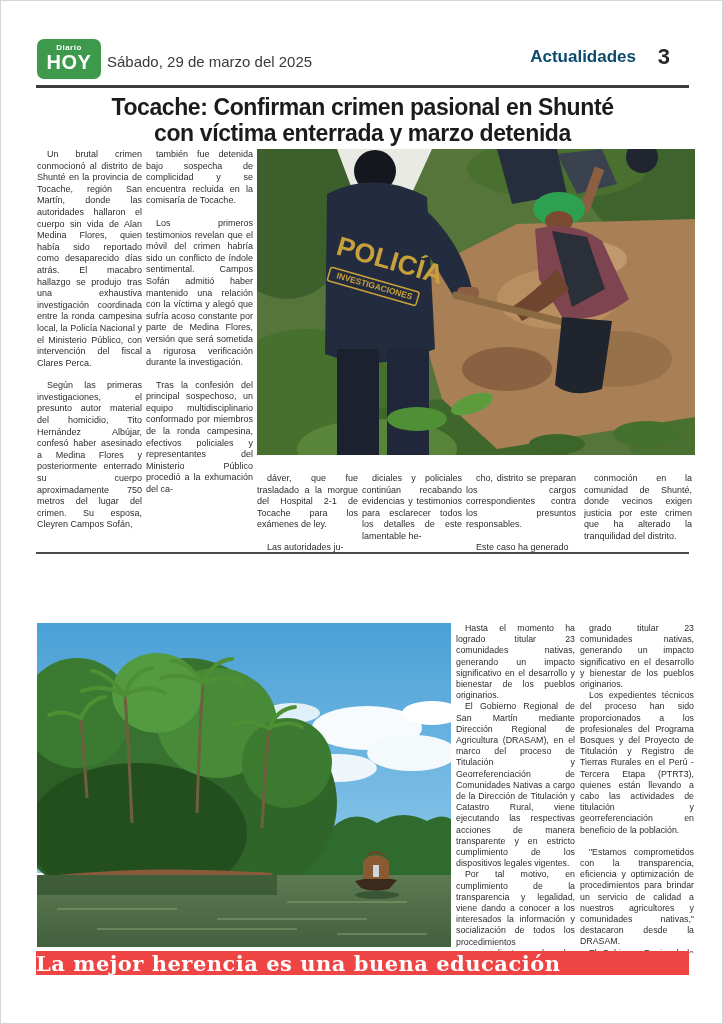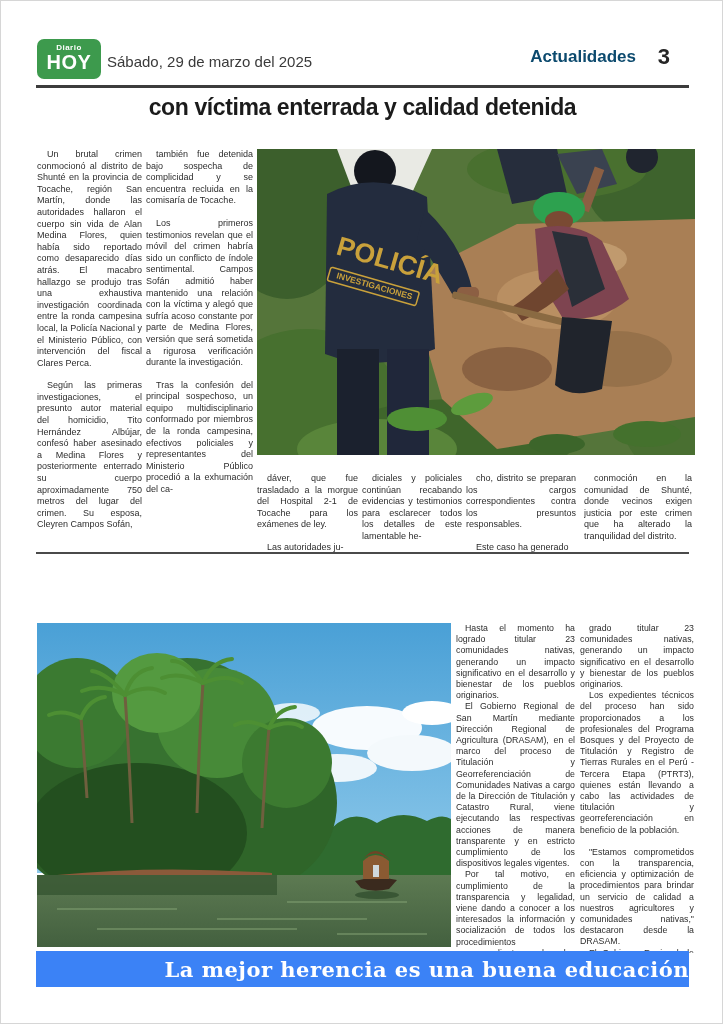--- a/index.html
+++ b/index.html
@@ -57,22 +57,22 @@
   .col-a2-2 { left:579px; top:622px; width:114px; height:330px; }
   .divider {
     position:absolute; left:35px; top:551px; width:653px; height:2px; background:#4a4a4a;
   }
   
   .photo1 { position:absolute; left:256px; top:148px; width:438px; height:306px; }
   .photo2 { position:absolute; left:36px; top:622px; width:414px; height:324px; }
   .photo1 svg, .photo2 svg { display:block; width:100%; height:100%; }
   
   .footer-banner {
-    position:absolute; left:35px; top:950px; width:653px; height:36px;
-    background:#3b82f6; display:flex; align-items:center; justify-content:flex-end;
+    position:absolute; left:35px; top:950px; width:653px; height:24px;
+    background:#ef4444; display:flex; align-items:center; justify-content:flex-start;
   }
   .footer-banner span {
     color:#ffffff; font-family:"DejaVu Serif", serif; font-weight:bold;
     font-size:21px; letter-spacing:.5px;
   }
 </style>
 </head>
 <body>
 
 <div class="page">
@@ -80,21 +80,22 @@
   <div class="logo">
     <div class="logo-top">Diario</div>
     <div class="logo-main">HOY</div>
   </div>
   <div class="header-date">Sábado, 29 de marzo del 2025</div>
   <div class="header-section">Actualidades</div>
   <div class="header-page-num">3</div>
   <div class="header-rule"></div>
 
   <div class="headline headline-1">
-    <div>con víctima enterrada y calidad detenida</div>
+    <div>Tocache: Confirman crimen pasional en Shunté</div>
+    <div>con víctima enterrada y marzo detenida</div>
   </div>
 
   <div class="bodycol a1 col-a1-1">
     <p>Un brutal crimen conmocionó al distrito de Shunté en la provincia de Tocache, región San Martín, donde las autoridades hallaron el cuerpo sin vida de Alan Medina Flores, quien había sido reportado como desaparecido días atrás. El macabro hallazgo se produjo tras una exhaustiva investigación coordinada entre la ronda campesina local, la Policía Nacional y el Ministerio Público, con intervención del fiscal Clares Perca.</p>
     <p>Según las primeras investigaciones, el presunto autor material del homicidio, Tito Hernández Albújar, confesó haber asesinado a Medina Flores y posteriormente enterrado su cuerpo aproximadamente 750 metros del lugar del crimen. Su esposa, Cleyren Campos Sofán,</p>
   </div>
   <div class="bodycol a1 col-a1-2">
     <p>también fue detenida bajo sospecha de complicidad y se encuentra recluida en la comisaría de Tocache.</p>
     <p>Los primeros testimonios revelan que el móvil del crimen habría sido un conflicto de índole sentimental. Campos Sofán admitió haber mantenido una relación con la víctima y alegó que sufría acoso constante por parte de Medina Flores, versión que será sometida a rigurosa verificación durante la investigación.</p>
     <p>Tras la confesión del principal sospechoso, un equipo multidisciplinario conformado por miembros de la ronda campesina, efectivos policiales y representantes del Ministerio Público procedió a la exhumación del ca-</p>

